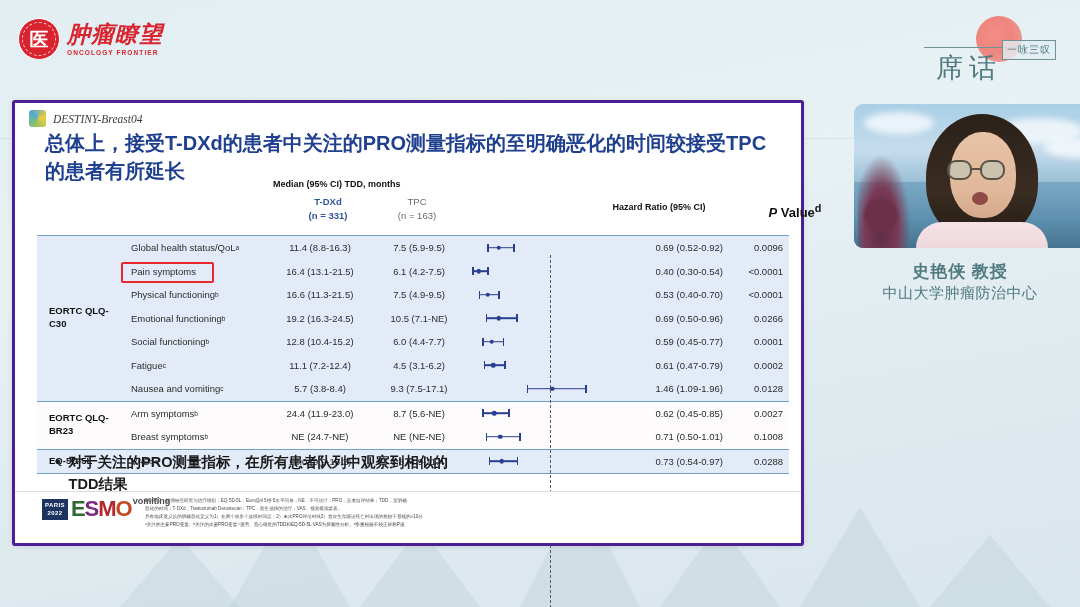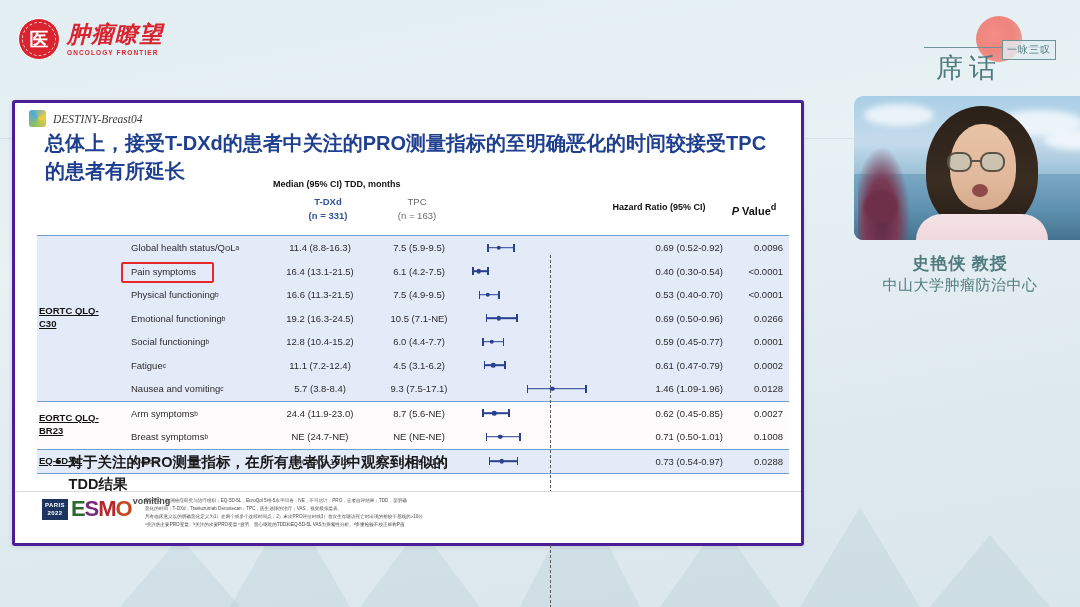--- a/index.html
+++ b/index.html
@@ -122,34 +122,34 @@
   }
   .hdr-tpc {
     position:absolute; left:340px; top:16px; width:80px; text-align:center;
     font-size:9.5px; color:#6a6a6a; line-height:1.45;
   }
   .hdr-hr {
     position:absolute; left:560px; top:23px; width:124px; text-align:center;
     font-size:9px; font-weight:bold; color:#111;
   }
   .hdr-p {
-    position:absolute; left:687px; top:23px; width:60px; text-align:center;
-    font-size:11px; font-weight:bold; color:#111;
+    position:absolute; left:728px; top:23px; width:60px; text-align:center;
+    font-size:13px; font-weight:bold; color:#111;
   }
   .hdr-p i { font-style:italic; }
 
   .tbody { position:absolute; left:0; top:56px; width:752px; }
   .grp { position:relative; border-top:1.5px solid #6f9fd0; }
   .grp.shade { background:#e4ebf8; }
   .grp.plain { background:#fdfbfc; }
   .grp:last-child { border-bottom:1.5px solid #6f9fd0;text-align:center; }
   .grp-label {
-    position:absolute; left:2px; top:0; width:70px; height:100%;
+    position:absolute; left:12px; top:0; width:70px; height:100%;
     display:flex; align-items:center;
-    font-size:9.5px; font-weight:bold; color:#111; line-height:1.35;text-decoration:underline;
+    font-size:9.5px; font-weight:bold; color:#111; line-height:1.35;
   }
   .row { position:relative; height:23.5px; }
   .r-name {
     position:absolute; left:86px; top:0; height:100%;
     display:flex; align-items:center;
     font-size:9.5px; color:#2b2b2b;margin-left:8px;
   }
   .r-name sup { font-size:6.5px; }
   .r-tdxd {
     position:absolute; left:228px; top:0; width:110px; height:100%;
@@ -245,21 +245,21 @@
   }
   .fnotes { position:absolute; left:130px; top:5px; right:8px; }
   .fnote {
     font-size:4.6px; color:#4a4a4a; line-height:1.75;
     white-space:nowrap; overflow:hidden;
   }
   .fnote.star { color:#3a3a3a; }
 
   
   .video-panel {
-    position:absolute; right:14px; top:96px;
+    position:absolute; right:14px; top:104px;
     width:212px; height:213px;
   }
   .video-frame {
     position:absolute; left:0; top:0; width:252px; height:144px;
     border-radius:9px; overflow:hidden;
     background: linear-gradient(180deg, #a9cfe6 0%, #c6dced 32%, #9fc3d8 52%, #6f9ebb 72%, #4b7c9c 100%);
   }
   .v-cloud {
     position:absolute; background:rgba(255,255,255,0.72);
     border-radius:50%; filter:blur(3px);

